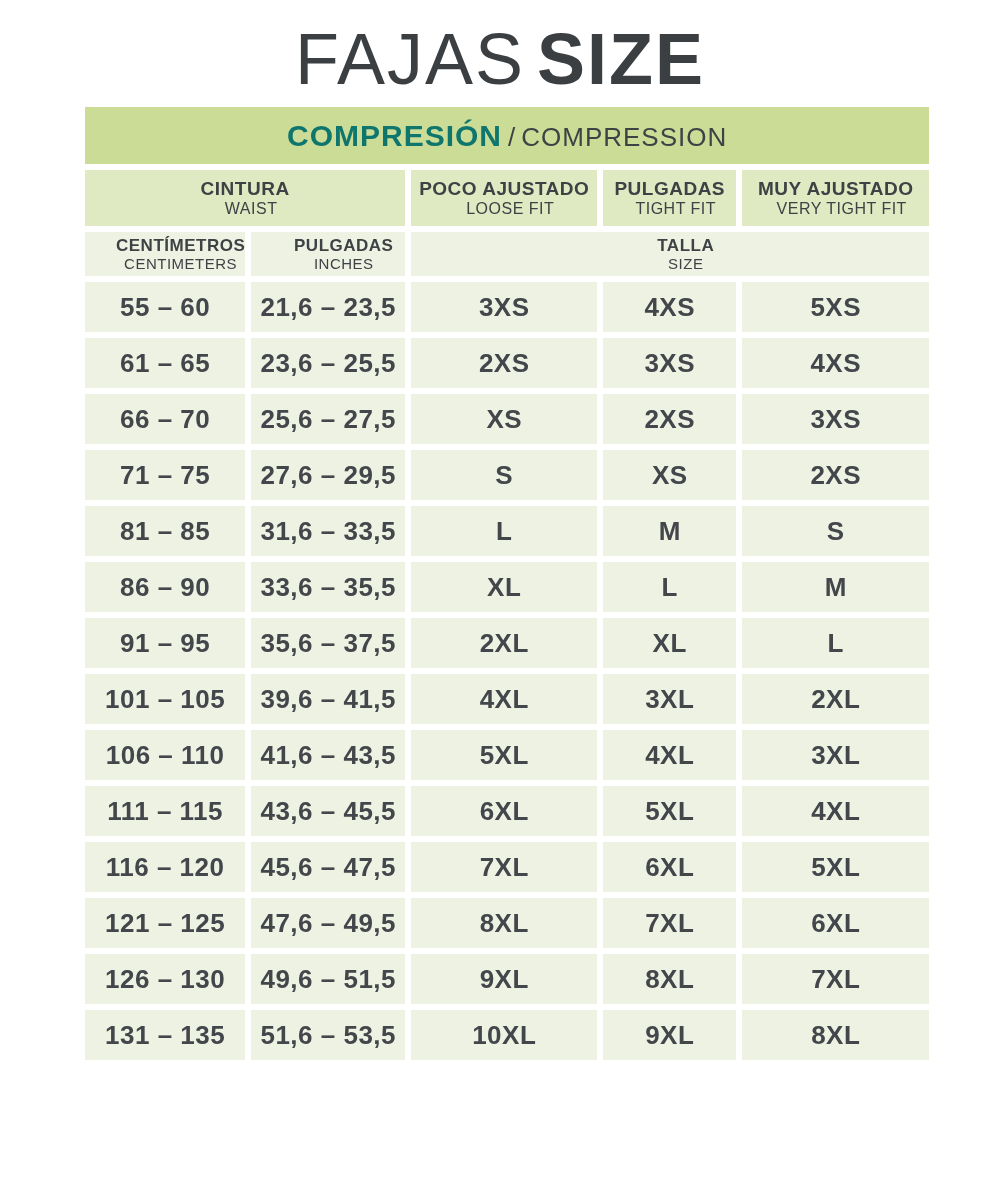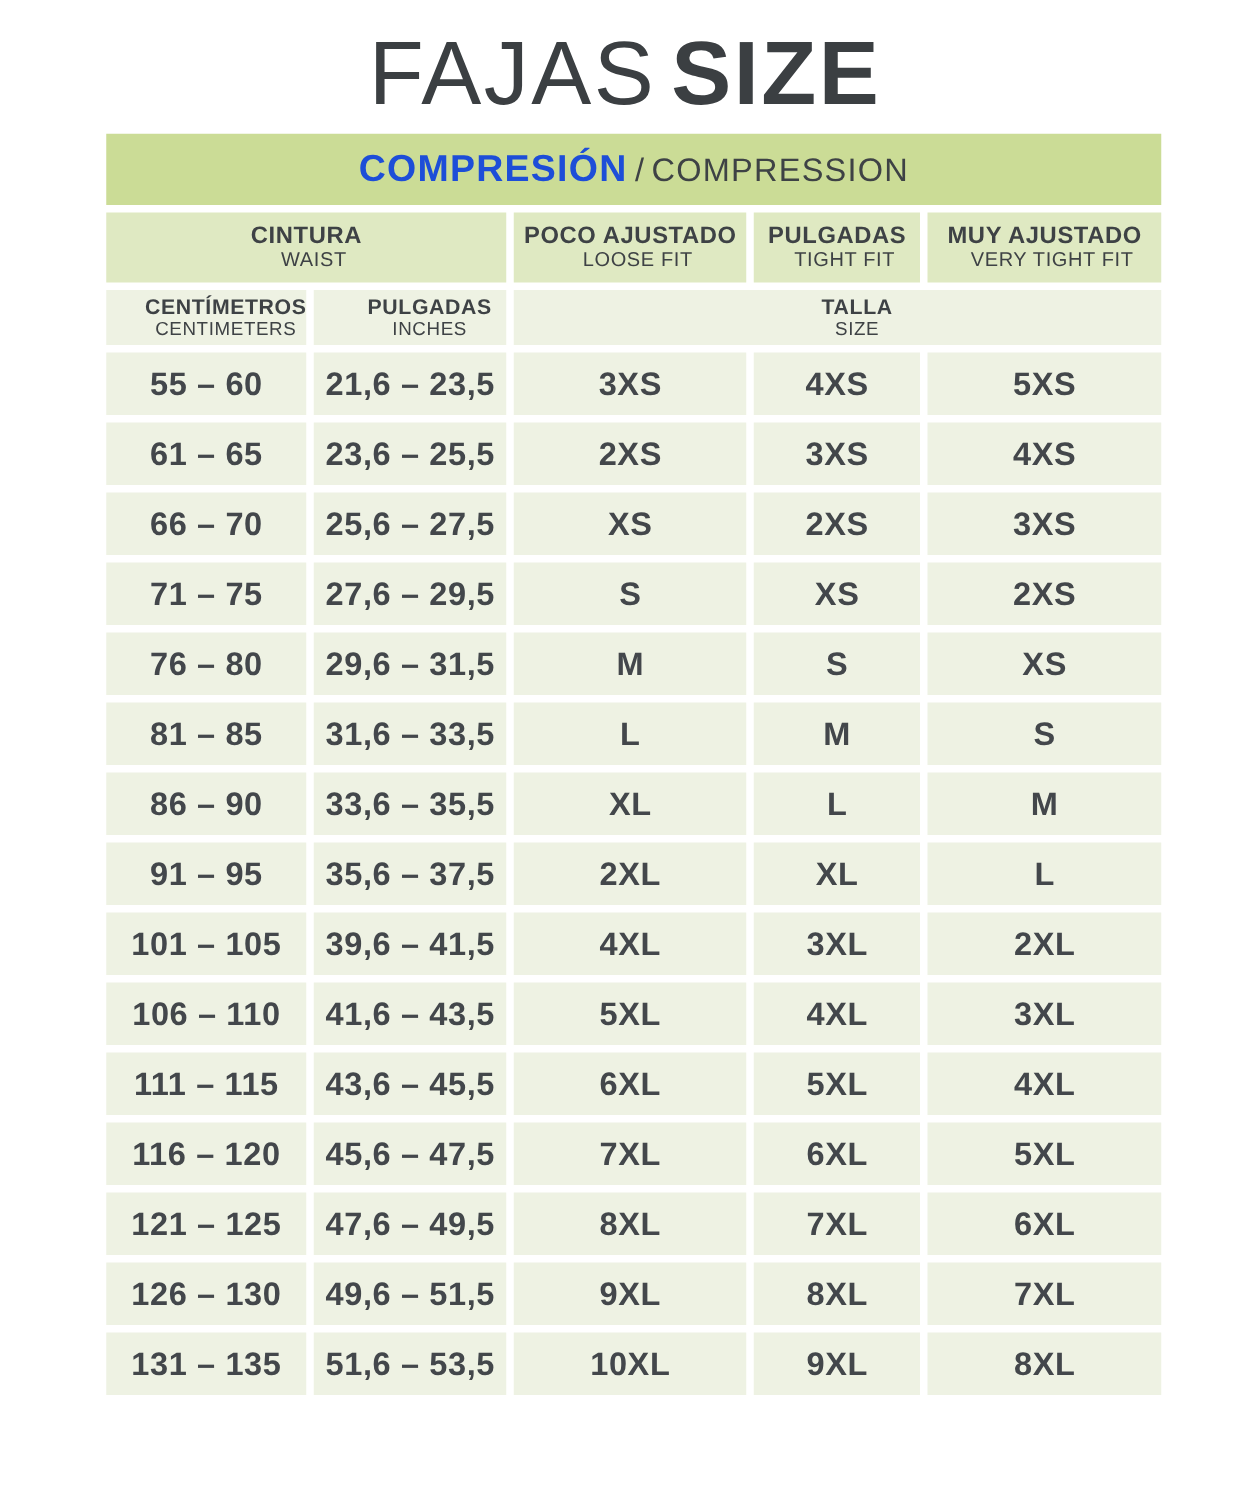--- a/index.html
+++ b/index.html
@@ -45,21 +45,21 @@
   td{
     text-align:center;
     vertical-align:middle;
     padding:0;
     background:var(--cell-green);
   }
   td.banner{
     background:var(--banner-green);
     height:57px;
   }
-  .banner-es{font-size:30px;font-weight:bold;letter-spacing:1px;color:#1d4ed8;}
+  .banner-es{font-size:30px;font-weight:bold;letter-spacing:1px;color:#0f766e;}
   .banner-sep{font-size:26px;font-weight:400;margin:0 6px;}
   .banner-en{font-size:26px;font-weight:400;letter-spacing:1px;}
 
   td.group-head{
     background:var(--header-green);
     height:56px;
   }
   .h-es{display:block;font-size:19px;font-weight:bold;letter-spacing:0.5px;line-height:1.15;}
   .h-en{display:block;font-size:16px;font-weight:400;letter-spacing:0.5px;line-height:1.1;padding-left:12px;}
 
@@ -155,27 +155,20 @@
   </tr>
 
   <tr>
     <td class="data-cell">71 – 75</td>
     <td class="data-cell">27,6 – 29,5</td>
     <td class="data-cell">S</td>
     <td class="data-cell">XS</td>
     <td class="data-cell">2XS</td>
   </tr>
 
-  <tr>
-    <td class="data-cell">76 – 80</td>
-    <td class="data-cell">29,6 – 31,5</td>
-    <td class="data-cell">M</td>
-    <td class="data-cell">S</td>
-    <td class="data-cell">XS</td>
-  </tr>
 
   <tr>
     <td class="data-cell">81 – 85</td>
     <td class="data-cell">31,6 – 33,5</td>
     <td class="data-cell">L</td>
     <td class="data-cell">M</td>
     <td class="data-cell">S</td>
   </tr>
 
   <tr>

